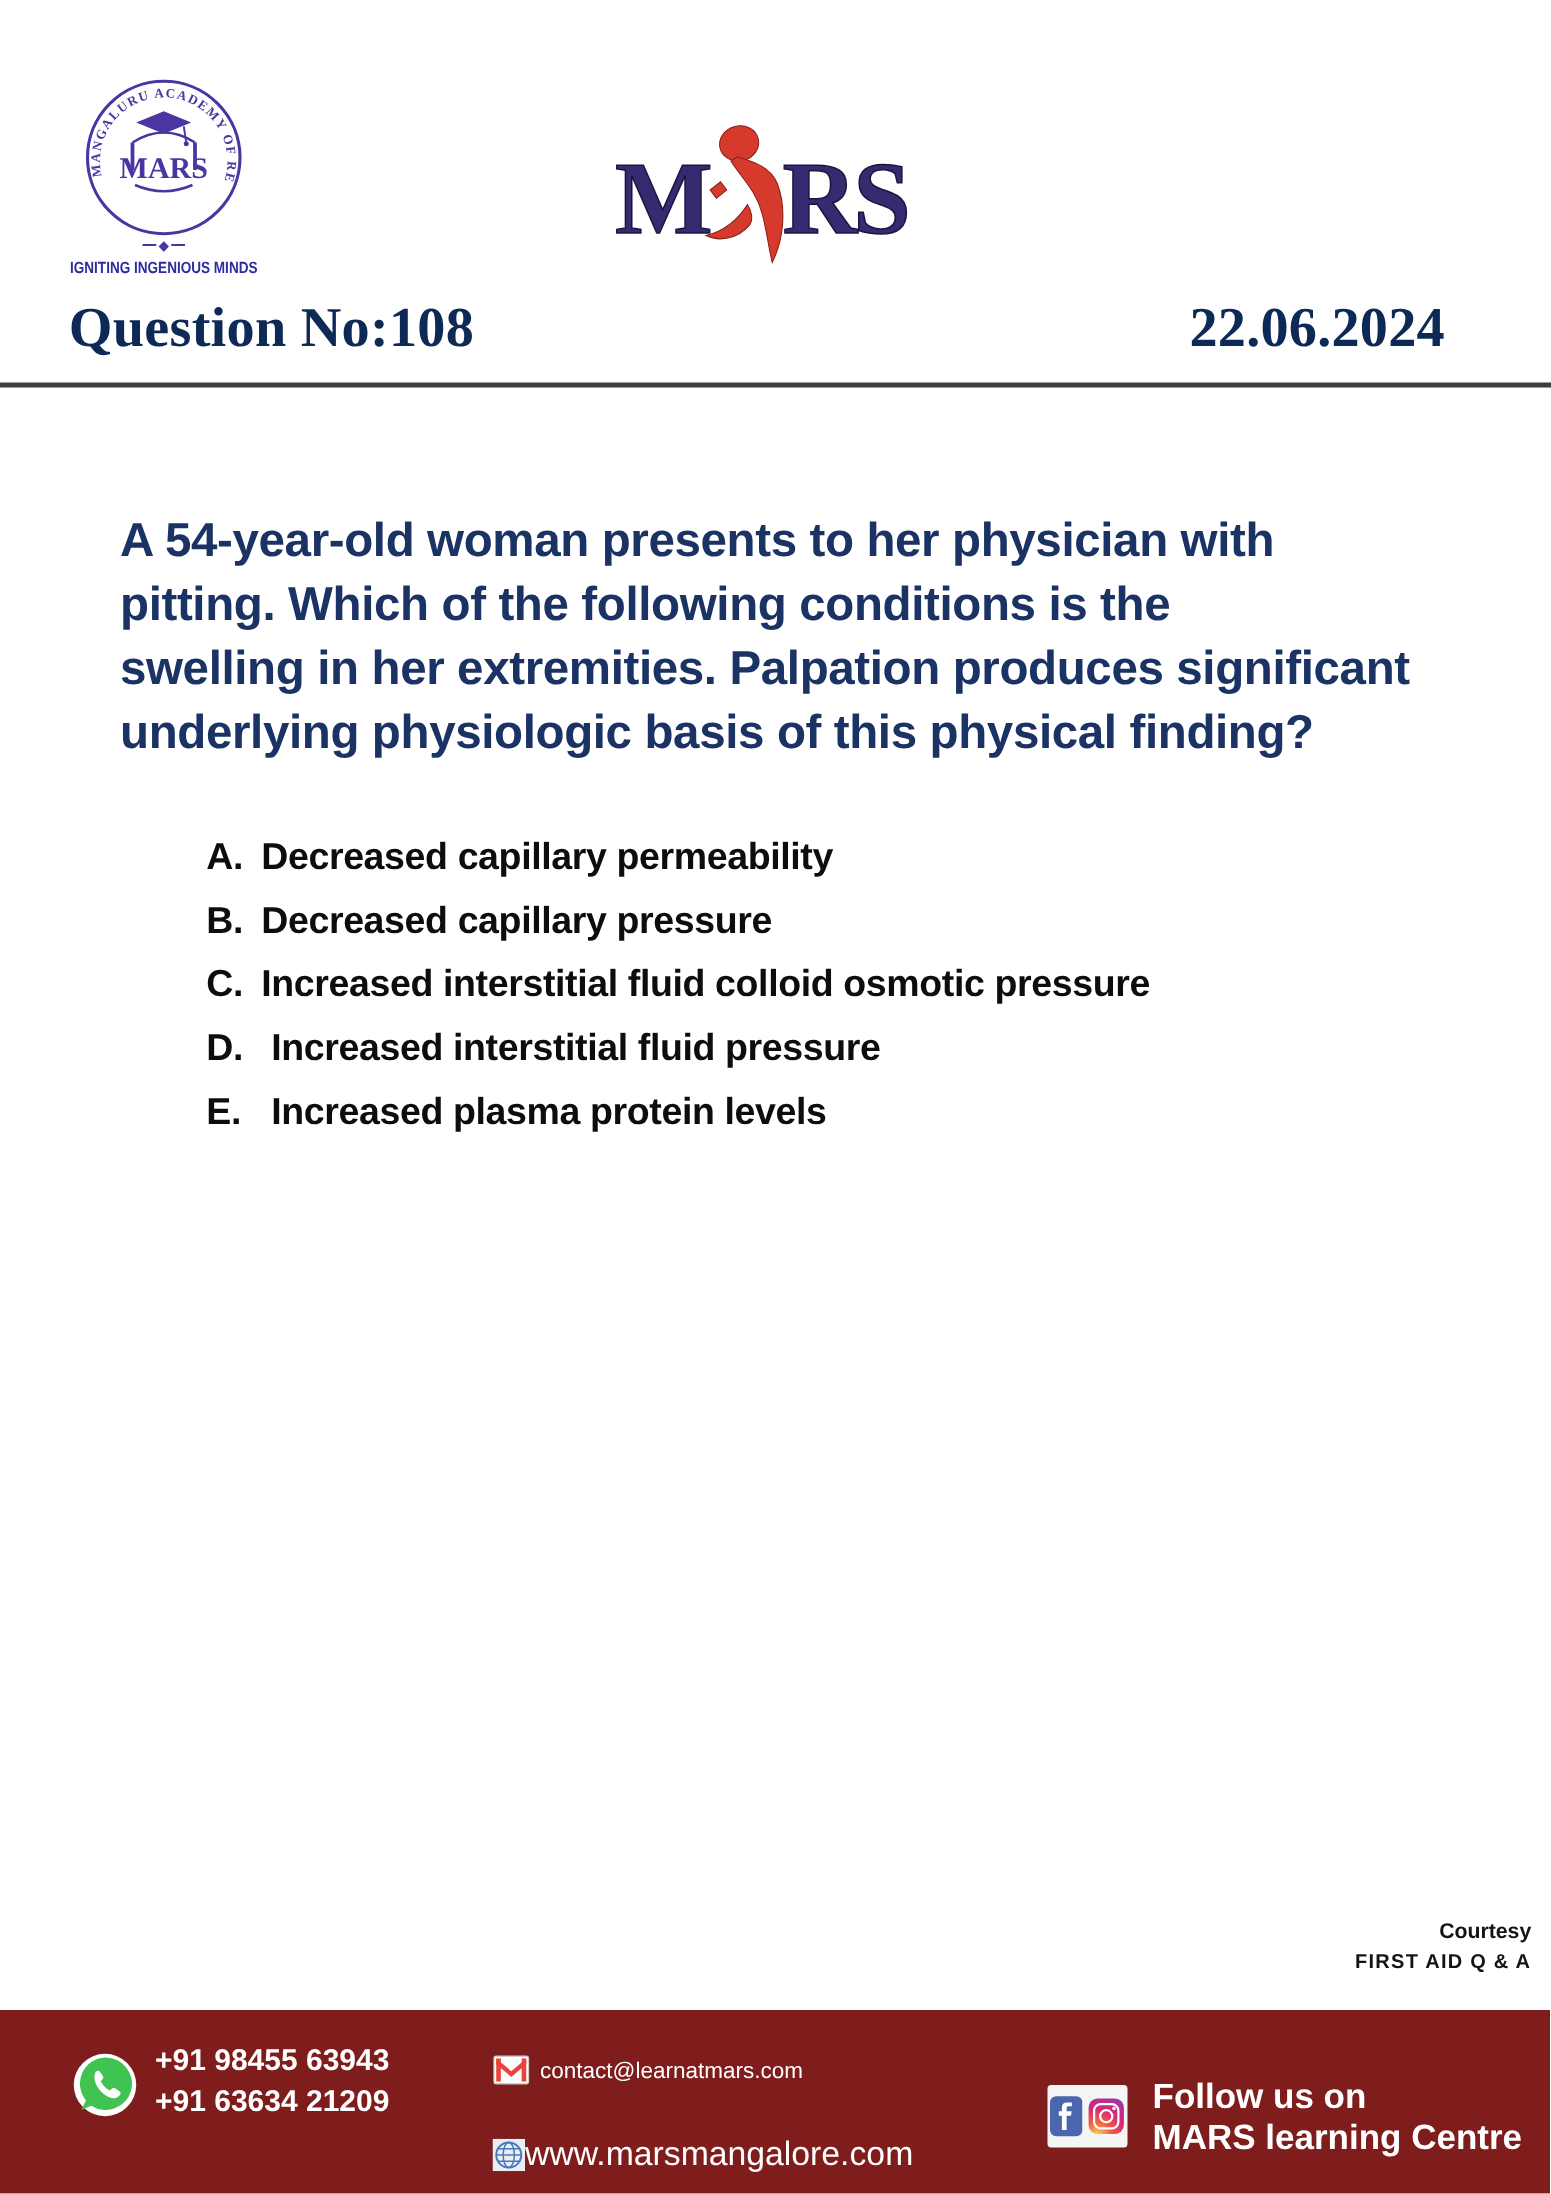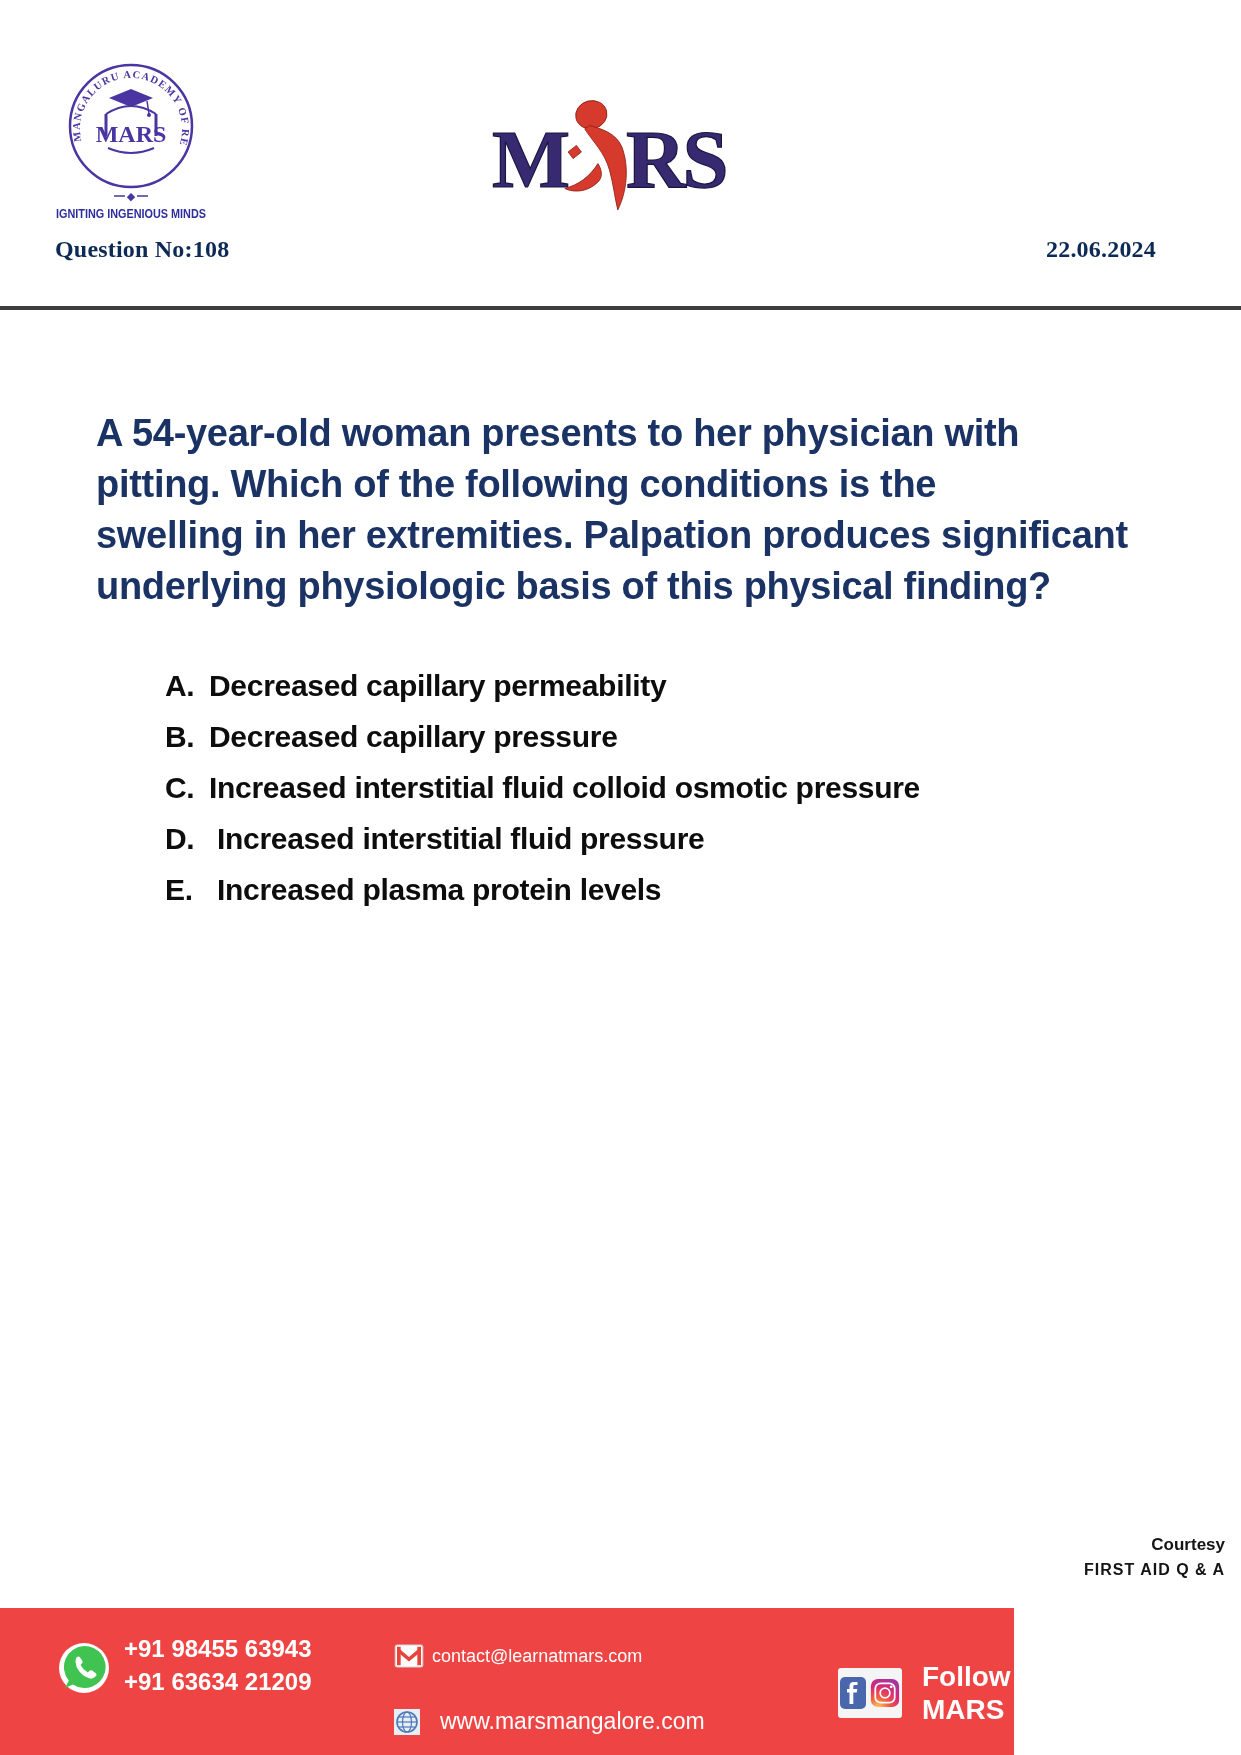--- a/index.html
+++ b/index.html
@@ -10,48 +10,48 @@
     background:#ffffff;
     font-family:"Liberation Sans", sans-serif;
     overflow:hidden;
   }
   
   #seal{position:absolute;left:46px;top:48px;width:170px;height:175px;}
   #brand{position:absolute;left:492px;top:88px;width:240px;height:128px;}
   .hdr-text{
     position:absolute;top:236px;
     font-family:"Liberation Serif", serif;
-    font-weight:bold;font-size:24px;color:#0c2a55;letter-spacing:0.2px;
+    font-weight:bold;font-size:45px;color:#0c2a55;letter-spacing:0.2px;
   }
   #qno{left:55px;}
   #qdate{right:85px;}
   #hdr-rule{position:absolute;left:0;top:306px;width:1241px;height:4px;background:#3d3d3d;}
   
   #question{
     position:absolute;left:96px;top:408px;width:1000px;
     color:#1a3364;font-size:38px;font-weight:700;letter-spacing:-0.3px;
   }
   .qline{height:51px;line-height:51px;white-space:nowrap;}
   
   #options{position:absolute;left:165px;top:660px;color:#0d0d0d;font-size:30px;font-weight:700;}
   .opt{display:flex;height:51px;line-height:51px;white-space:nowrap;letter-spacing:-0.3px;}
   .opt .letter{width:44px;flex:0 0 auto;}
   
   #courtesy{position:absolute;left:0;top:1535px;width:1225px;text-align:right;color:#141414;}
   #courtesy .c1{font-size:17px;font-weight:600;height:26px;}
   #courtesy .c2{font-size:16px;font-weight:600;letter-spacing:1px;}
   
   #footer{
-    position:absolute;left:0;top:1608px;width:1014px;height:147px;
-    background:#ef4444;color:#ffffff;
+    position:absolute;left:0;top:1608px;width:1240px;height:147px;
+    background:#7f1d1d;color:#ffffff;
   }
   .ft-abs{position:absolute;}
   .phones{left:124px;top:24px;font-size:24px;font-weight:700;line-height:33px;white-space:nowrap;}
   .mailrow{left:394px;top:36px;display:flex;align-items:center;gap:8px;font-size:18px;}
-  .webrow{left:394px;top:100px;display:flex;align-items:center;gap:20px;font-size:23px;}
+  .webrow{left:394px;top:100px;display:flex;align-items:center;gap:0;font-size:27px;}
   .ft-link{color:#ffffff;text-decoration:none;}
   #social-box{
     position:absolute;left:838px;top:60px;width:64px;height:50px;
     background:#f5f5f5;border-radius:3px;display:flex;align-items:center;justify-content:center;gap:4px;
   }
   #follow{position:absolute;left:922px;top:52px;font-size:28px;font-weight:700;line-height:33px;white-space:nowrap;}
   a{cursor:pointer;}
 </style>
 </head>
 <body>

